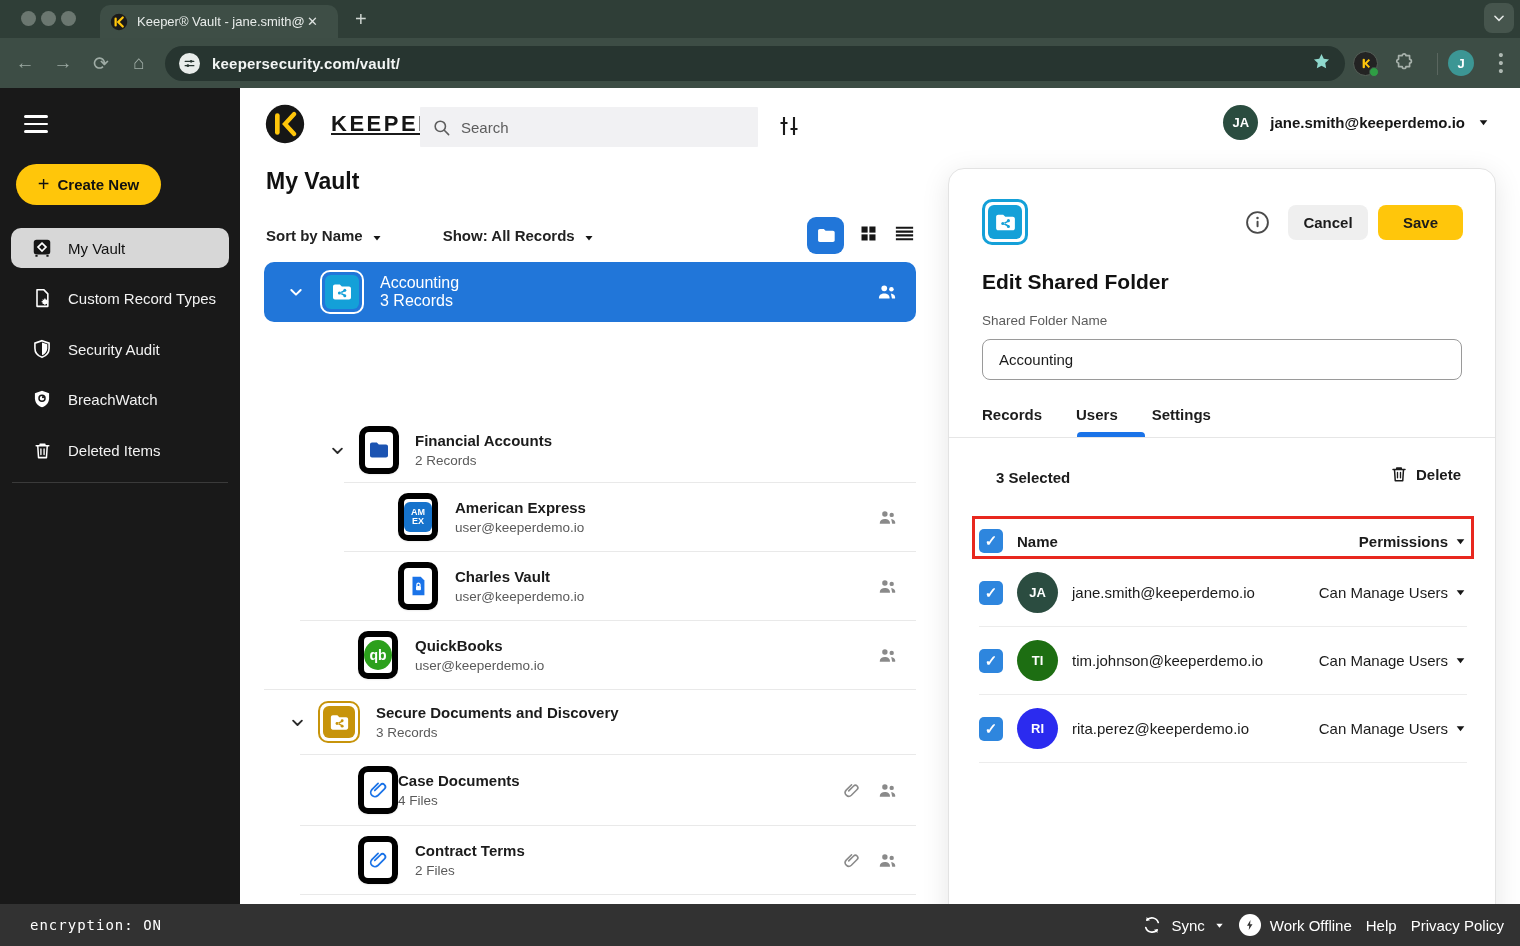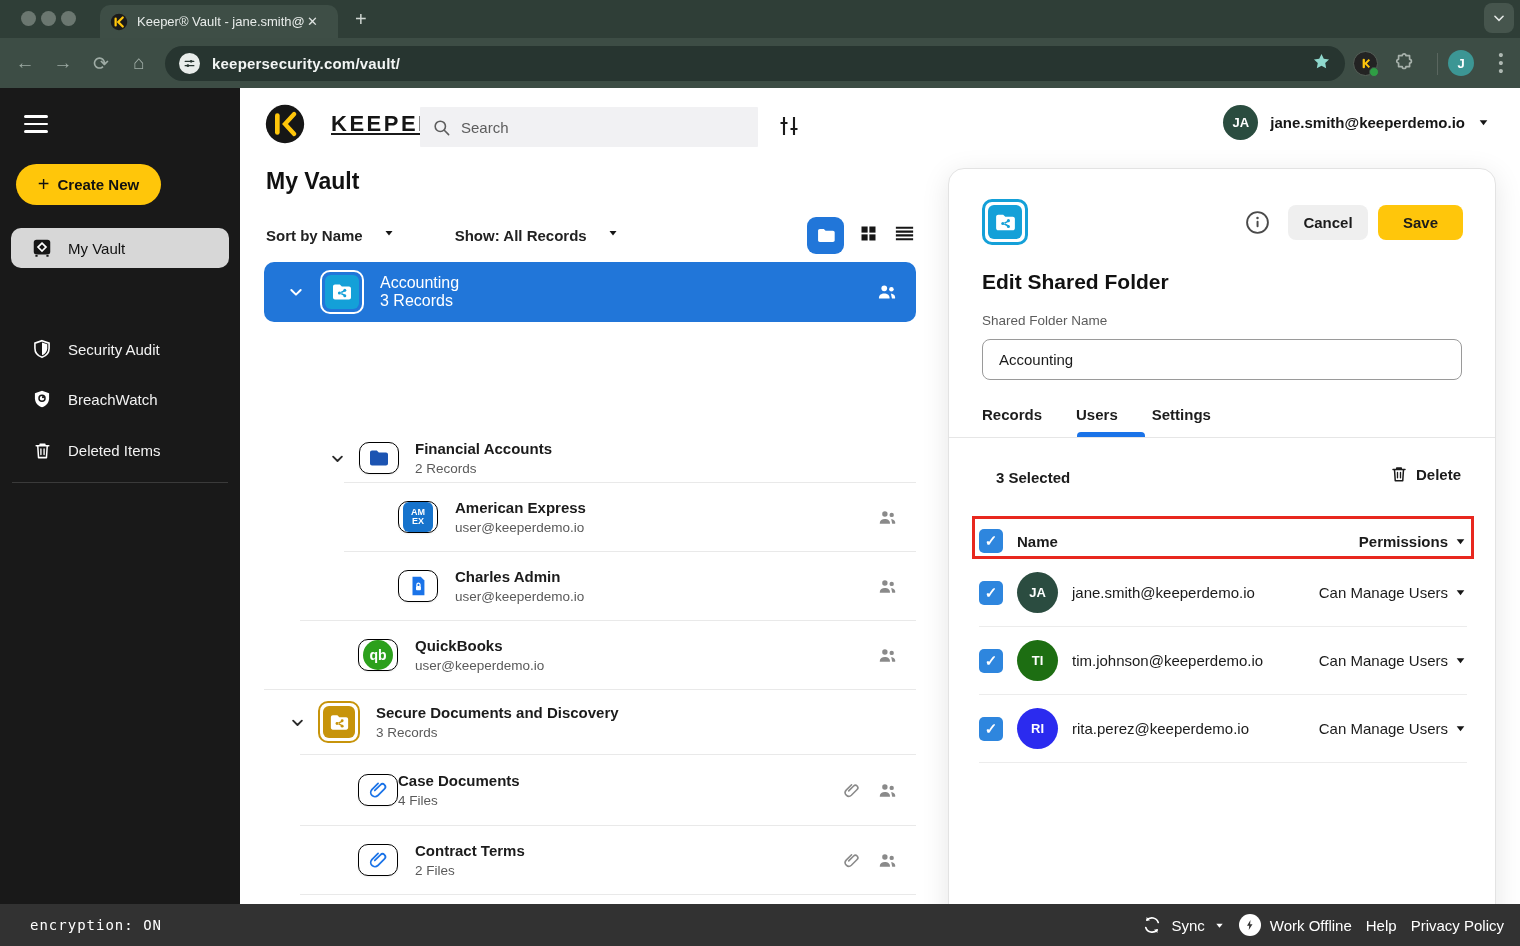--- a/index.html
+++ b/index.html
@@ -69,30 +69,30 @@
   .searchbar input { border:none; outline:none; background:transparent; font-size:15px; color:#333;
                      font-family:"Liberation Sans", sans-serif; width:260px; margin-left:10px; }
   .searchbar input::placeholder { color:#5d5d5d; }
   .filter-ico { position:absolute; left:537px; top:26px; }
   .account { position:absolute; right:30px; top:17px; display:flex; align-items:center; gap:12px; }
   .account-avatar { width:35px; height:35px; border-radius:50%; background:#2a4c3f; color:#fff;
                     font-size:13px; font-weight:700; display:flex; align-items:center; justify-content:center; }
   .account-email { font-size:15px; font-weight:600; color:#161616; }
   .page-title { position:absolute; left:26px; top:80px; font-size:23px; font-weight:800; color:#111; }
   .controls { position:absolute; left:26px; top:128px; width:650px; height:38px; display:flex; align-items:center; }
-  .ctrl-dd { display:flex; align-items:flex-start; gap:20px; font-size:15px; font-weight:700; color:#222; }
+  .ctrl-dd { display:flex; align-items:flex-end; gap:8px; font-size:15px; font-weight:700; color:#222; }
   .view-toggles { margin-left:auto; display:flex; align-items:center; gap:14px; }
   .view-folder { width:37px; height:37px; border-radius:9px; background:#2176d9; display:flex;
                  align-items:center; justify-content:center; }
   
   .list { position:absolute; left:24px; top:174px; width:652px; height:642px; }
   .vrow { position:absolute; left:0; width:652px; display:flex; align-items:center; }
   .vrow .title { font-size:15px; font-weight:700; color:#1b1b1b; line-height:1.25; }
   .vrow .sub { font-size:13.5px; color:#5a5a5a; margin-top:2px; }
-  .card-icon { width:40px; height:32px; background:#fff; border:1px solid #000000; border-radius:10px;
+  .card-icon { width:40px; height:48px; background:#fff; border:6px solid #000000; border-radius:10px;
                box-shadow:0 1px 2px rgba(0,0,0,.07); display:flex; align-items:center; justify-content:center; }
   .row-right { margin-left:auto; margin-right:18px; display:flex; align-items:center; gap:16px; color:#8a8a8a; }
   .divider { position:absolute; height:1px; background:#e9e9e9; width:652px; }
   .sel-row { position:absolute; left:0; top:88px; width:652px; height:60px; background:#2176d9;
              border-radius:10px; display:flex; align-items:center; color:#fff; }
   .sel-row .title, .sel-row .sub { color:#fff; }
   .sf { border-radius:10px; padding:3px; }
   .sf .in { border-radius:6px; width:100%; height:100%; display:flex; align-items:center; justify-content:center; }
   
   .panel { position:absolute; left:948px; top:168px; width:548px; height:778px; background:#fff;
@@ -209,20 +209,30 @@
       <span class="ic">
         <svg width="22" height="22" viewBox="0 0 24 24">
             <rect x="3" y="3" width="18" height="16" rx="3" fill="#161616"></rect>
             <path d="M12 6.6l4.4 4.4-4.4 4.4-4.4-4.4z" fill="none" stroke="#fff" stroke-width="1.8"></path>
             <path d="M6 19.5v2M18 19.5v2" stroke="#161616" stroke-width="2.4"></path>
           </svg>
       </span>
       <span>My Vault</span>
     </div>
 
+    <div class="side-item" style="top:190px">
+      <span class="ic">
+        <svg width="20" height="20" viewBox="0 0 24 24">
+            <path d="M6 2h8l5 5v15H6z" fill="none" stroke="#fff" stroke-width="1.9" stroke-linejoin="round"></path>
+            <circle cx="15.5" cy="16.5" r="3" fill="#fff"></circle>
+            <path d="M15.5 12.5v8M11.5 16.5h8M13 14l5 5M18 14l-5 5" stroke="#fff" stroke-width="1.2"></path>
+          </svg>
+      </span>
+      <span>Custom Record Types</span>
+    </div>
 
     <div class="side-item" style="top:241px">
       <span class="ic">
         <svg width="20" height="20" viewBox="0 0 24 24">
             <path d="M12 2l8.5 3v6.2c0 5.3-3.6 9.2-8.5 10.8C7.1 20.4 3.5 16.5 3.5 11.2V5z" fill="none" stroke="#fff" stroke-width="1.9"></path>
             <path d="M12 4.2l6.3 2.2v4.8c0 4-2.6 7-6.3 8.4z" fill="#fff"></path>
           </svg>
       </span>
       <span>Security Audit</span>
     </div>
@@ -351,21 +361,21 @@
         <div class="row-right" style="color:#fff">
           <svg width="22" height="22" viewBox="0 0 24 24" fill="currentColor">
               <circle cx="9" cy="8" r="3.1"></circle>
               <path d="M3.2 18.3c0-3 2.6-4.7 5.8-4.7s5.8 1.7 5.8 4.7v.7H3.2z"></path>
               <circle cx="16.8" cy="9" r="2.5"></circle>
               <path d="M16.2 13.6c2.7.3 4.6 1.8 4.6 4.1v1.3h-3.4z"></path>
             </svg>
         </div>
       </div>
 
-      <div class="vrow" style="top:164px;height:64px">
+      <div class="vrow" style="top:156px;height:64px">
         <svg width="15" height="15" viewBox="0 0 24 24" style="margin-left:66px">
             <path d="M5 9l7 7 7-7" fill="none" stroke="#2c2c2c" stroke-width="3" stroke-linecap="round" stroke-linejoin="round"></path>
           </svg>
         <span class="card-icon" style="margin-left:14px">
           <svg width="24" height="24" viewBox="0 0 24 24">
               <path d="M3 6.5c0-1.1.9-2 2-2h4.8l2 2H19c1.1 0 2 .9 2 2v9c0 1.1-.9 2-2 2H5c-1.1 0-2-.9-2-2z" fill="#1c54b2"></path>
             </svg>
         </span>
         <div style="margin-left:16px">
           <div class="title">Financial Accounts</div>
@@ -398,21 +408,21 @@
 
       <div class="vrow" style="top:290px;height:68px">
         <span class="card-icon" style="margin-left:134px">
           <svg width="22" height="22" viewBox="0 0 24 24">
               <path d="M6 2h9l4 4v16H6z" fill="#1a73e8"></path>
               <rect x="9.8" y="12" width="5.4" height="4.6" rx="1" fill="#fff"></rect>
               <path d="M10.8 12v-1.4a1.7 1.7 0 0 1 3.4 0V12" fill="none" stroke="#fff" stroke-width="1.4"></path>
             </svg>
         </span>
         <div style="margin-left:17px">
-          <div class="title">Charles Admin</div>
+          <div class="title">Charles Vault</div>
           <div class="sub">user@keeperdemo.io</div>
         </div>
         <div class="row-right">
           <svg width="21" height="21" viewBox="0 0 24 24" fill="#8a8a8a">
               <circle cx="9" cy="8" r="3.1"></circle>
               <path d="M3.2 18.3c0-3 2.6-4.7 5.8-4.7s5.8 1.7 5.8 4.7v.7H3.2z"></path>
               <circle cx="16.8" cy="9" r="2.5"></circle>
               <path d="M16.2 13.6c2.7.3 4.6 1.8 4.6 4.1v1.3h-3.4z"></path>
             </svg>
         </div>

